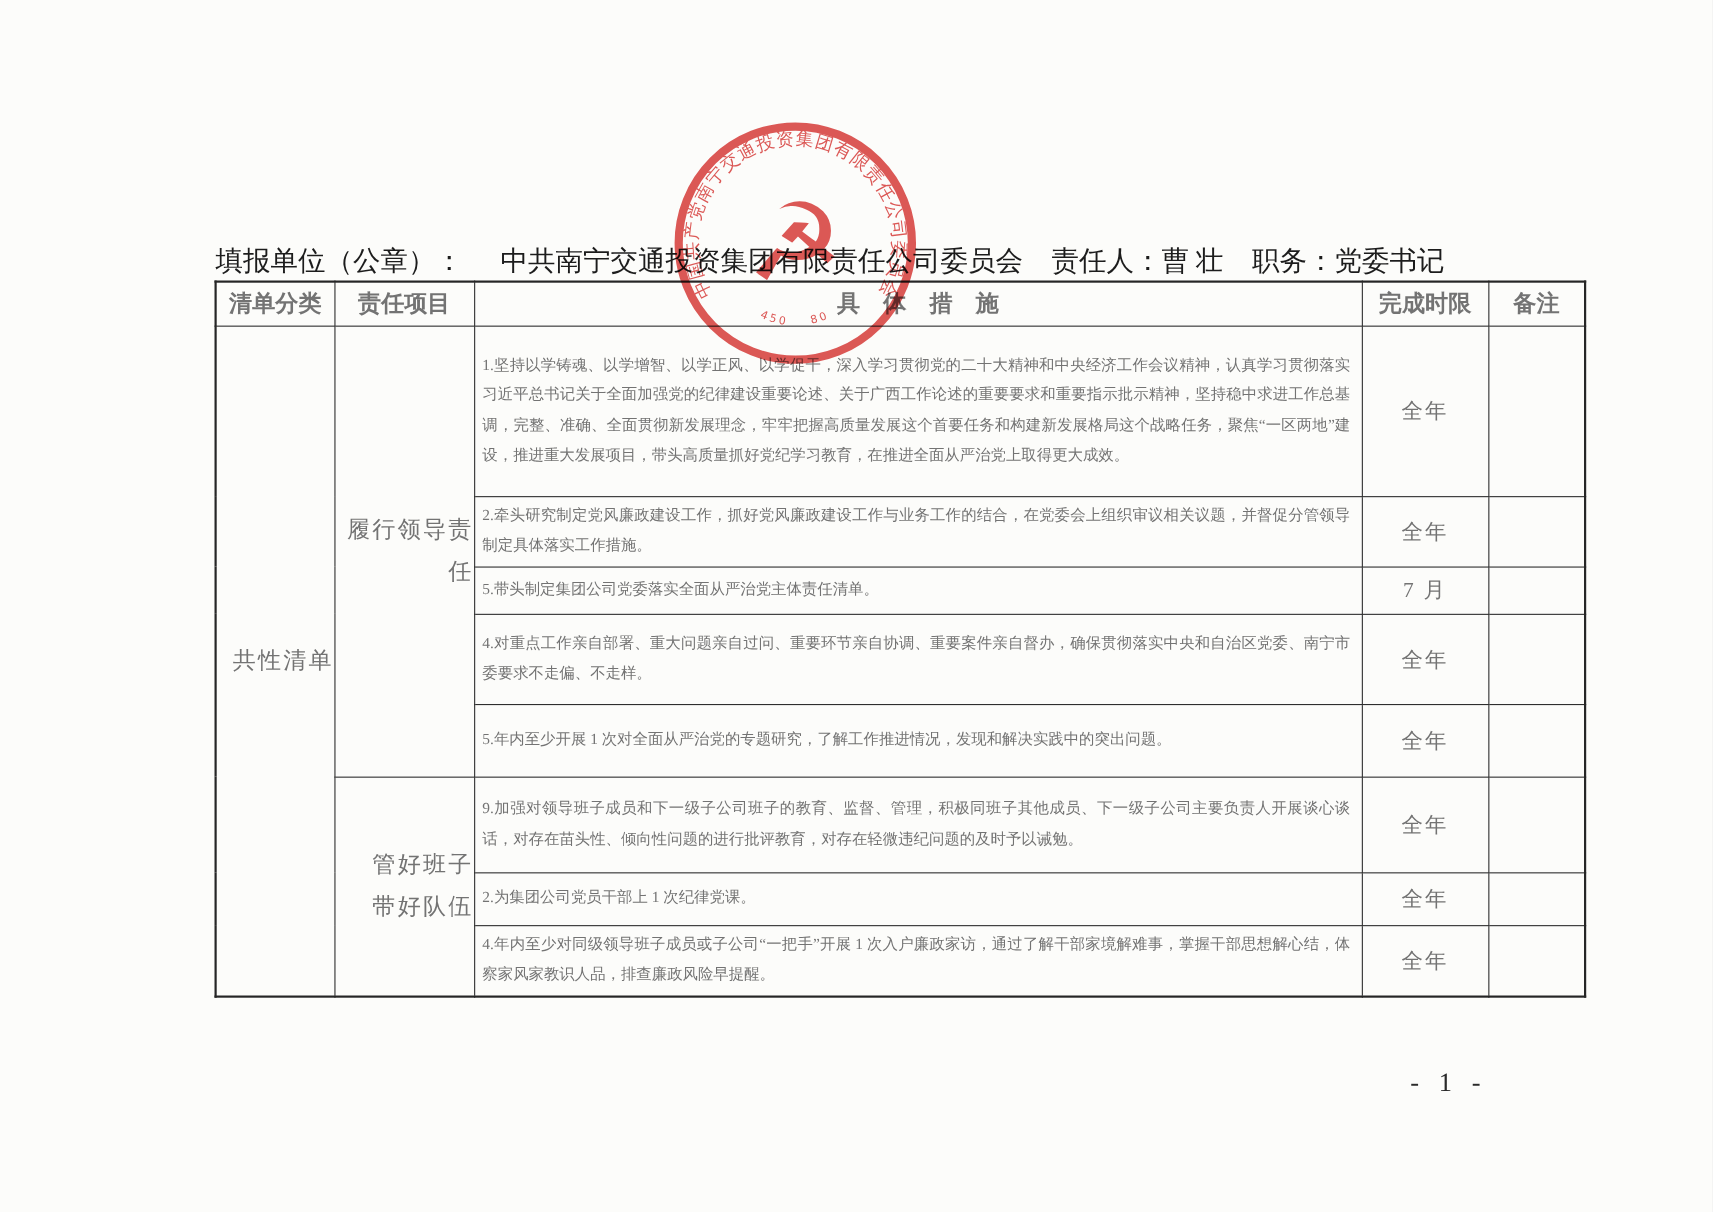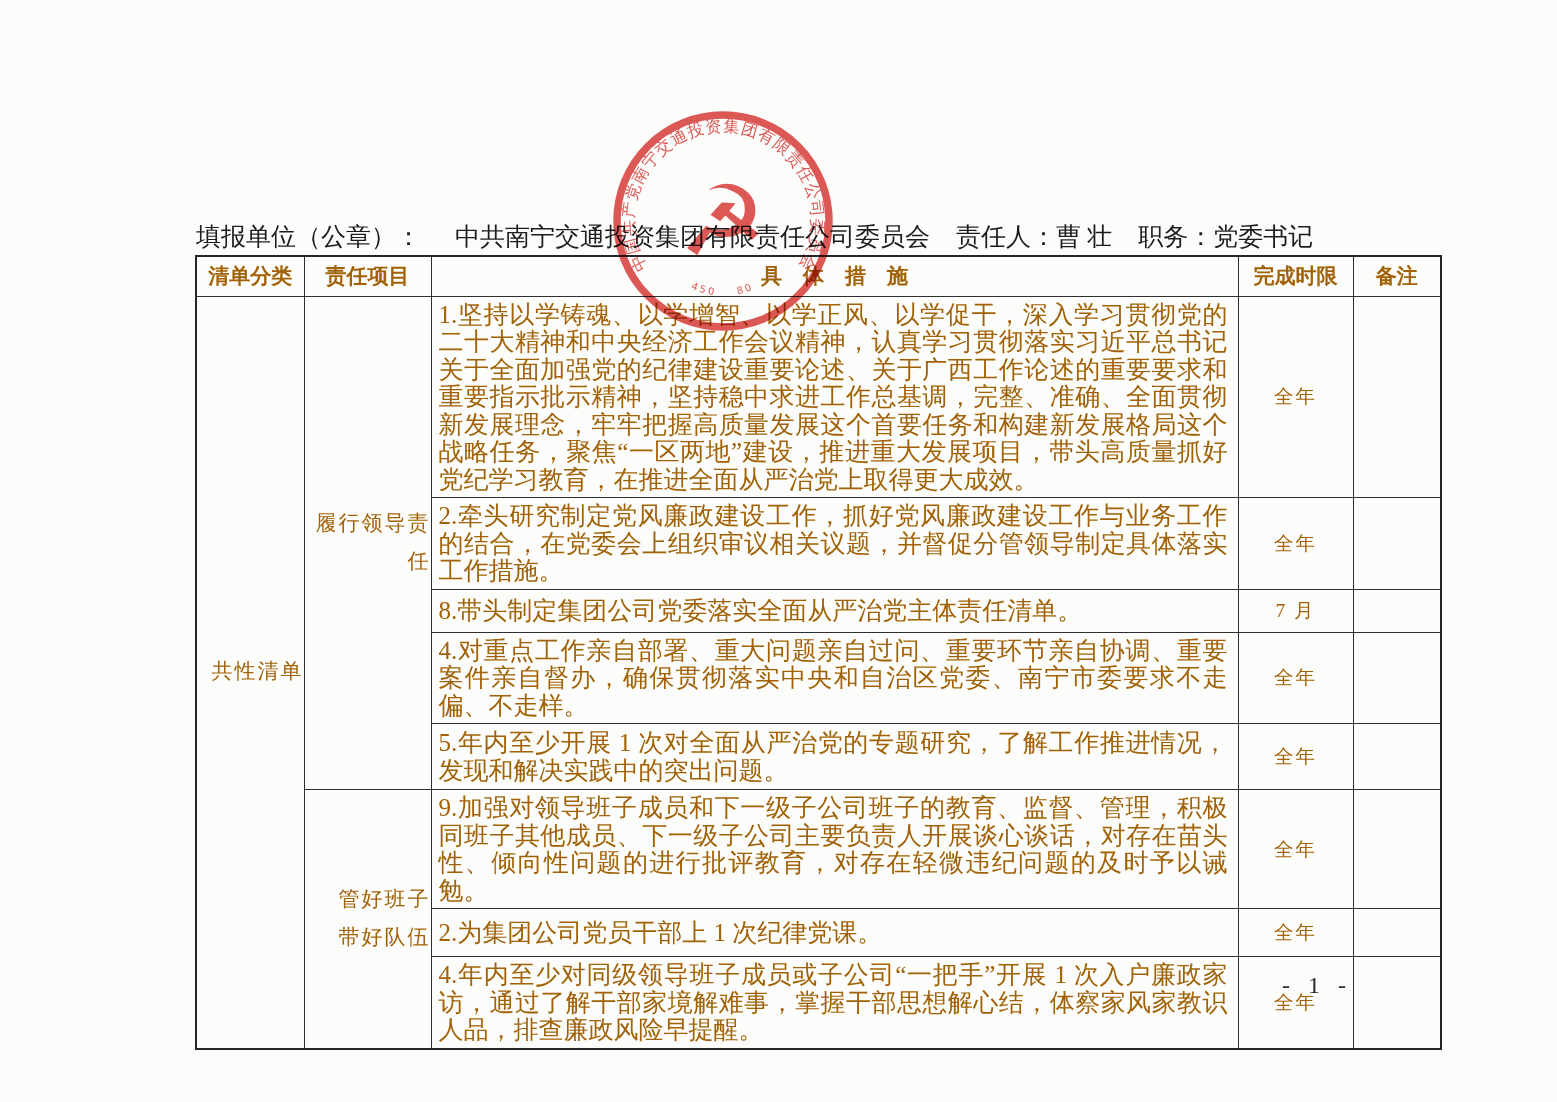--- a/index.html
+++ b/index.html
@@ -33,21 +33,21 @@
 
   table.report {
     position:absolute; top:255px; left:195px;
     width:1245px;
     border-collapse:collapse;
     table-layout:fixed;
   }
   table.report td, table.report th {
     border:1.6px solid #2e2e2e;
     vertical-align:middle;
-    color:#a16207;
+    color:#737373;
     margin-left:48px;
   }
   table.report { border:2.5px solid #262626; }
   col.c-cat  { width:108px; }
   col.c-proj { width:127px; }
   col.c-meas { width:807px; }
   col.c-time { width:115px; }
   col.c-note { width:88px; }
 
   tr.hdr th {
@@ -58,21 +58,21 @@
     background:#fcfcfa;
   }
   td.cat, td.proj {
     text-align:right;
     font-size:21px;
     letter-spacing:2px;
     white-space:pre-line;
     line-height:1.8;
   }
   td.meas {
-    font-size:25px;
+    font-size:14px;
     line-height:27.5px;
     padding:4px 10px 4px 7px;
     text-align:justify;
     text-justify:inter-ideograph;
   }
   td.time {
     text-align:center;
     font-size:19.5px;
     letter-spacing:2px;
   }
@@ -126,21 +126,21 @@
       <td class="meas">1.坚持以学铸魂、以学增智、以学正风、以学促干，深入学习贯彻党的二十大精神和中央经济工作会议精神，认真学习贯彻落实习近平总书记关于全面加强党的纪律建设重要论述、关于广西工作论述的重要要求和重要指示批示精神，坚持稳中求进工作总基调，完整、准确、全面贯彻新发展理念，牢牢把握高质量发展这个首要任务和构建新发展格局这个战略任务，聚焦“一区两地”建设，推进重大发展项目，带头高质量抓好党纪学习教育，在推进全面从严治党上取得更大成效。</td>
       <td class="time">全年</td>
       <td class="note"></td>
     </tr>
     <tr style="height:62px;">
       <td class="meas">2.牵头研究制定党风廉政建设工作，抓好党风廉政建设工作与业务工作的结合，在党委会上组织审议相关议题，并督促分管领导制定具体落实工作措施。</td>
       <td class="time">全年</td>
       <td class="note"></td>
     </tr>
     <tr style="height:43px;">
-      <td class="meas">8.带头制定集团公司党委落实全面从严治党主体责任清单。</td>
+      <td class="meas">5.带头制定集团公司党委落实全面从严治党主体责任清单。</td>
       <td class="time">7 月</td>
       <td class="note"></td>
     </tr>
     <tr style="height:82px;">
       <td class="meas">4.对重点工作亲自部署、重大问题亲自过问、重要环节亲自协调、重要案件亲自督办，确保贯彻落实中央和自治区党委、南宁市委要求不走偏、不走样。</td>
       <td class="time">全年</td>
       <td class="note"></td>
     </tr>
     <tr style="height:66px;">
       <td class="meas">5.年内至少开展 1 次对全面从严治党的专题研究，了解工作推进情况，发现和解决实践中的突出问题。</td>

